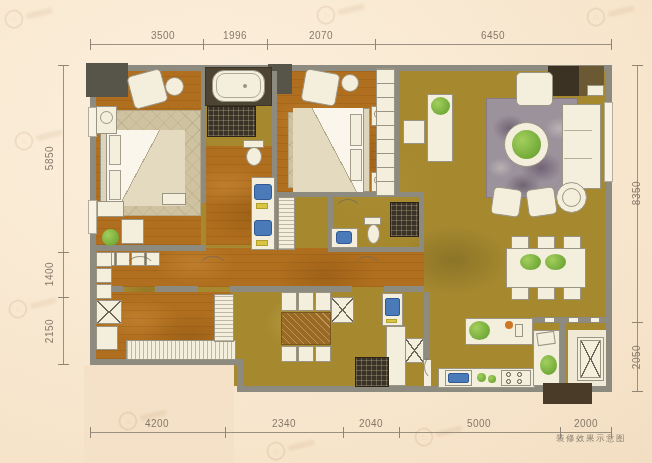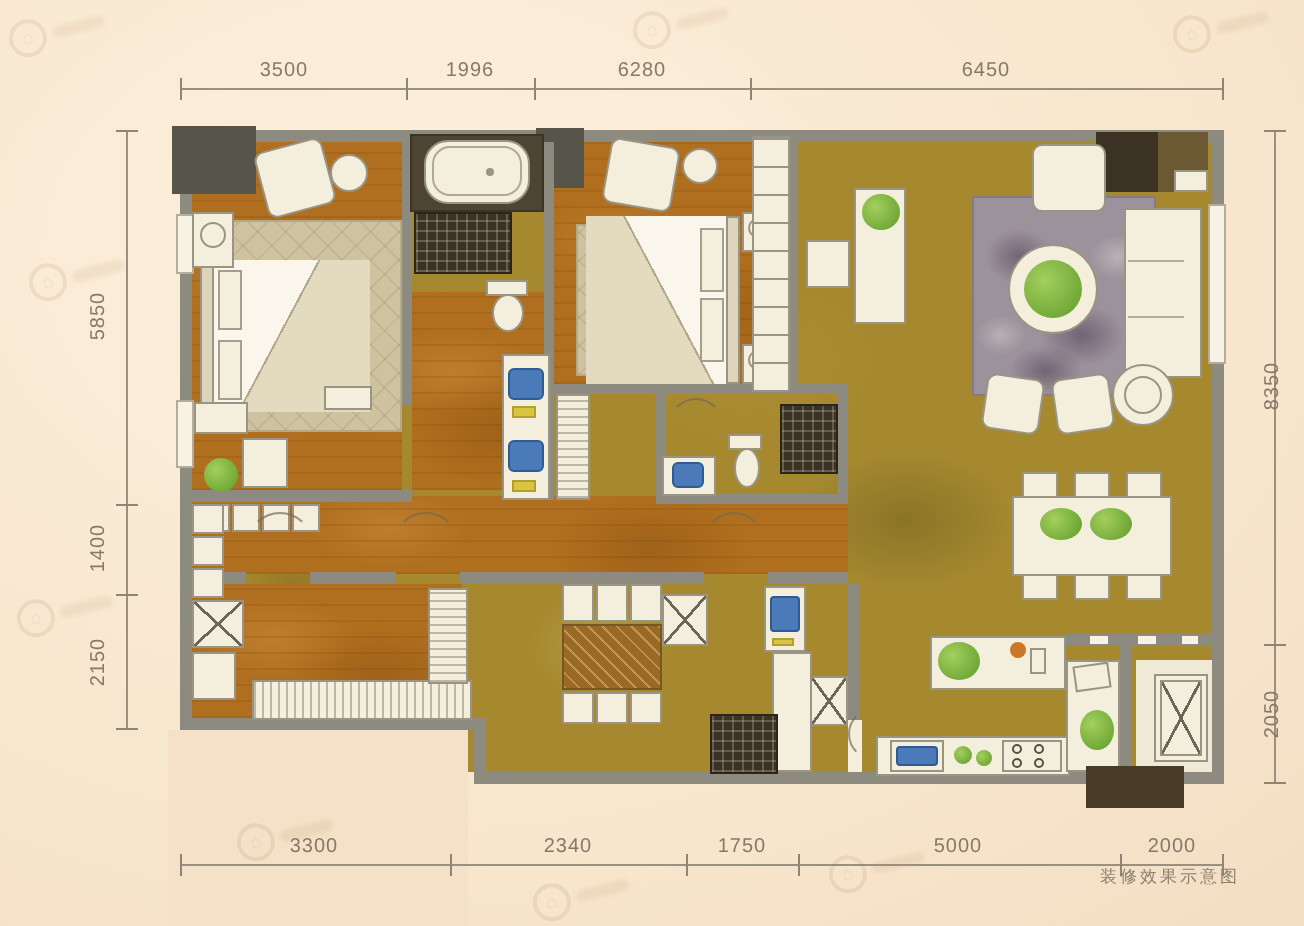--- a/index.html
+++ b/index.html
@@ -55,21 +55,21 @@
     linear-gradient(118deg, #faf6ec 0 45%, #e4dabf 45% 100%);}
   .fold2{background-image:
     linear-gradient(242deg, transparent calc(45% - 1px), #b3a78c calc(45% - 1px) 45%, transparent 45%),
     linear-gradient(242deg, #faf6ec 0 45%, #e4dabf 45% 100%);}
   .win{background:#f7f2e3;border:1px solid #b5ad9c;}
   .dline{background:#9a9080;}
   .tick{background:#8e8576;width:1px;}
   .dlab{font-size:10px;color:#86796a;letter-spacing:.5px;text-align:center;height:12px;line-height:12px;}
   .vlab{transform:rotate(-90deg);}
   .arc{border:1px solid rgba(115,105,88,.7);border-radius:50%;background:transparent;}
-  .caption{font-size:8.5px;color:#8b8171;letter-spacing:1.5px;text-align:left;filter:blur(.3px);}
+  .caption{font-size:8.5px;color:#8b8171;letter-spacing:1.5px;text-align:right;filter:blur(.3px);}
   .wm{opacity:.13;transform:rotate(-14deg);color:#a9764a;display:flex;align-items:center;gap:3px;}
   .wm-c{width:15px;height:15px;border:2px solid #a9764a;border-radius:50%;font-size:9px;line-height:14px;text-align:center;}
   .wm-bar{width:27px;height:6px;border-radius:3px;background:#b98d63;filter:blur(1px);}
   .thinline{background:#b6ae9a;}
 </style>
 </head>
 <body>
 
 <div id="stage">
 
@@ -244,35 +244,35 @@
   <div class="abs arc" style="left:124px;top:256px;width:32px;height:30px;border-color:rgba(115,105,88,.7) transparent transparent transparent"></div>
   <div class="abs arc" style="left:197px;top:256px;width:32px;height:30px;border-color:rgba(115,105,88,.7) transparent transparent transparent"></div>
   <div class="abs arc" style="left:352px;top:256px;width:30px;height:30px;border-color:rgba(115,105,88,.7) transparent transparent transparent"></div>
 
   <div class="abs dline" style="left:90px;top:44px;width:522px;height:1px"></div>
   <div class="abs tick" style="left:90px;top:39px;height:11px"></div>
   <div class="abs tick" style="left:203px;top:39px;height:11px"></div>
   <div class="abs tick" style="left:267px;top:39px;height:11px"></div>
   <div class="abs tick" style="left:375px;top:39px;height:11px"></div>
   <div class="abs tick" style="left:611px;top:39px;height:11px"></div>
-  <div class="abs dlab" style="left:122px;top:30px;width:40px">3500</div>
+  <div class="abs dlab" style="left:143px;top:30px;width:40px">3500</div>
   <div class="abs dlab" style="left:215px;top:30px;width:40px">1996</div>
-  <div class="abs dlab" style="left:301px;top:30px;width:40px">6280</div>
+  <div class="abs dlab" style="left:301px;top:30px;width:40px">2070</div>
   <div class="abs dlab" style="left:473px;top:30px;width:40px">6450</div>
 
   <div class="abs dline" style="left:90px;top:432px;width:522px;height:1px"></div>
   <div class="abs tick" style="left:90px;top:427px;height:11px"></div>
   <div class="abs tick" style="left:225px;top:427px;height:11px"></div>
   <div class="abs tick" style="left:343px;top:427px;height:11px"></div>
   <div class="abs tick" style="left:399px;top:427px;height:11px"></div>
   <div class="abs tick" style="left:560px;top:427px;height:11px"></div>
   <div class="abs tick" style="left:611px;top:427px;height:11px"></div>
-  <div class="abs dlab" style="left:137px;top:418px;width:40px">3300</div>
+  <div class="abs dlab" style="left:137px;top:418px;width:40px">4200</div>
   <div class="abs dlab" style="left:264px;top:418px;width:40px">2340</div>
-  <div class="abs dlab" style="left:351px;top:418px;width:40px">1750</div>
+  <div class="abs dlab" style="left:351px;top:418px;width:40px">2040</div>
   <div class="abs dlab" style="left:459px;top:418px;width:40px">5000</div>
   <div class="abs dlab" style="left:566px;top:418px;width:40px">2000</div>
 
   <div class="abs dline" style="left:63px;top:65px;width:1px;height:300px"></div>
   <div class="abs tick" style="left:58px;top:65px;width:11px;height:1px"></div>
   <div class="abs tick" style="left:58px;top:252px;width:11px;height:1px"></div>
   <div class="abs tick" style="left:58px;top:297px;width:11px;height:1px"></div>
   <div class="abs tick" style="left:58px;top:364px;width:11px;height:1px"></div>
   <div class="abs dlab vlab" style="left:28px;top:152px;width:44px">5850</div>
   <div class="abs dlab vlab" style="left:28px;top:268px;width:44px">1400</div>

